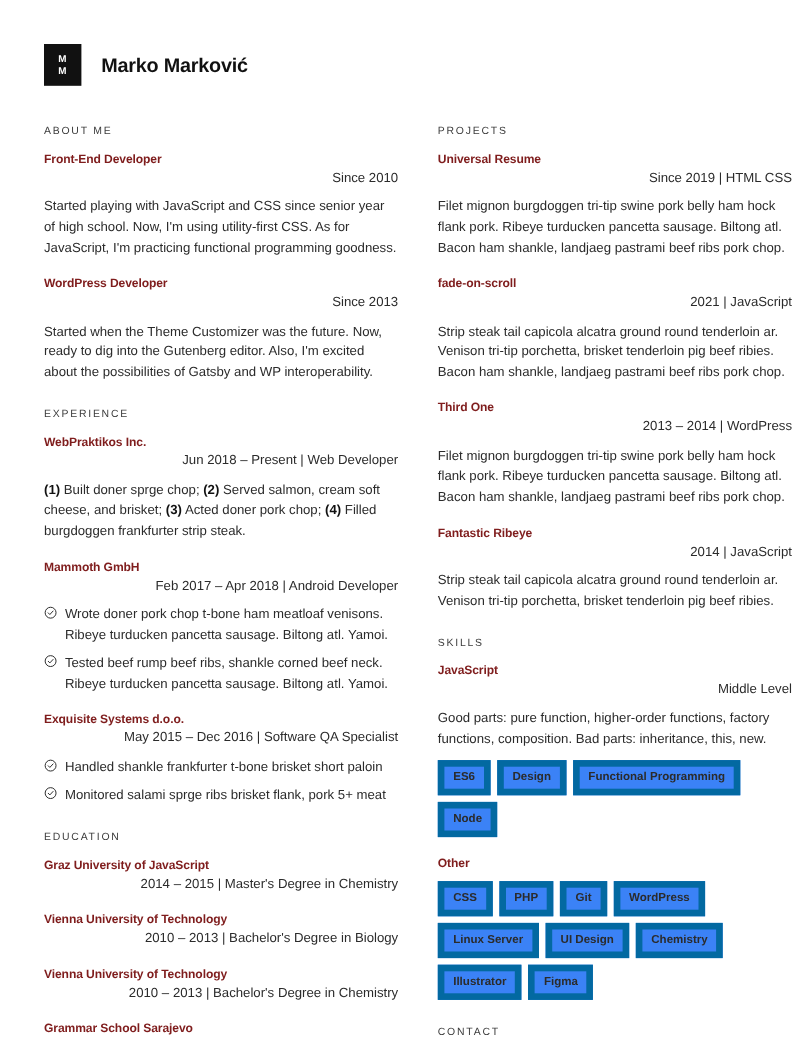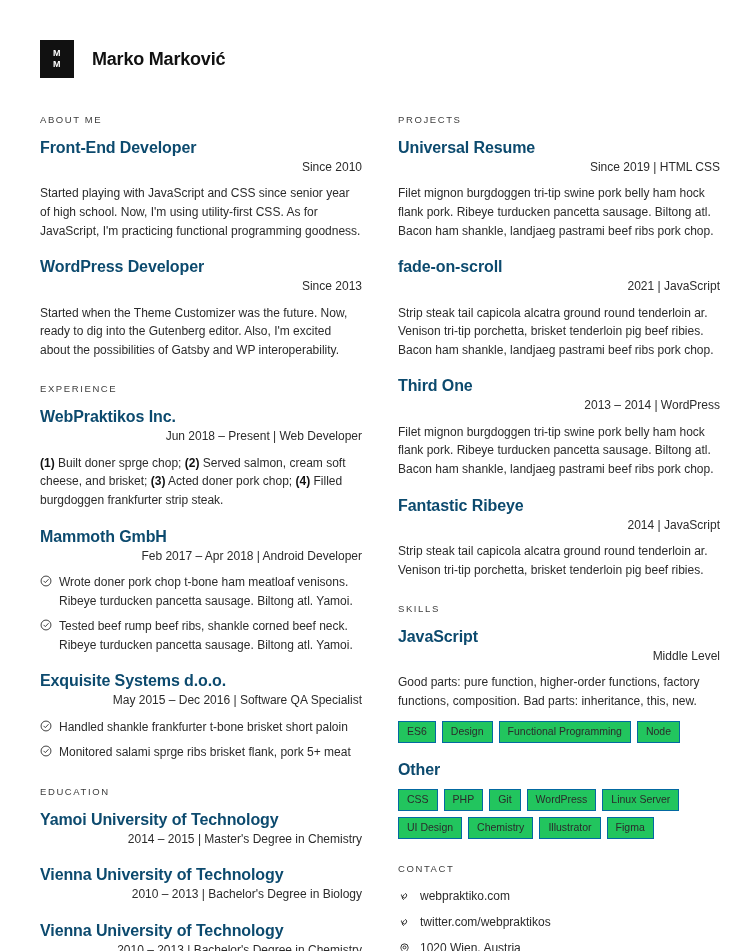--- a/index.html
+++ b/index.html
@@ -77,23 +77,23 @@
     margin: 0 0 14px 0;
   }
   .section + .section {
     margin-top: 24px;
   }
 
   
   .entry { margin-bottom: 18px; }
   .entry:last-child { margin-bottom: 0; }
   .entry-title {
-    font-size: 16px;
+    font-size: 11px;
     font-weight: 700;
-    color: #0c4a6e;
+    color: #7f1d1d;
     margin: 0 0 2px 0;
     letter-spacing: -0.1px;
   }
   .entry-meta {
     font-size: 12px;
     color: #2b2b2b;
     margin: 0;
     line-height: 1.45;
     text-align: right;
   }
@@ -130,27 +130,28 @@
   }
 
   
   .tags {
     display: flex;
     flex-wrap: wrap;
     gap: 6px;
     margin-top: 10px;
   }
   .tag {
-    border: 1px solid #0369a1;
-    background: #22c55e;
+    border: 6px solid #0369a1;
+    background: #3b82f6;
     font-size: 10.5px;
     color: #2b2b2b;
     padding: 3px 8px 4px 8px;
     line-height: 1.25;
     white-space: nowrap;
+    font-weight: bold;
   }
 
   
   .contact-list {
     list-style: none;
     margin: 0;
     padding: 0;
   }
   .contact-list li {
     display: flex;
@@ -253,21 +254,21 @@
               <span>Monitored salami sprge ribs brisket flank, pork 5+ meat</span>
             </li>
           </ul>
         </div>
       </div>
 
       <div class="section">
         <div class="section-title">EDUCATION</div>
 
         <div class="entry">
-          <div class="entry-title">Yamoi University of Technology</div>
+          <div class="entry-title">Graz University of JavaScript</div>
           <div class="entry-meta">2014 – 2015 | Master's Degree in Chemistry</div>
         </div>
         <div class="entry">
           <div class="entry-title">Vienna University of Technology</div>
           <div class="entry-meta">2010 – 2013 | Bachelor's Degree in Biology</div>
         </div>
         <div class="entry">
           <div class="entry-title">Vienna University of Technology</div>
           <div class="entry-meta">2010 – 2013 | Bachelor's Degree in Chemistry</div>
         </div>

